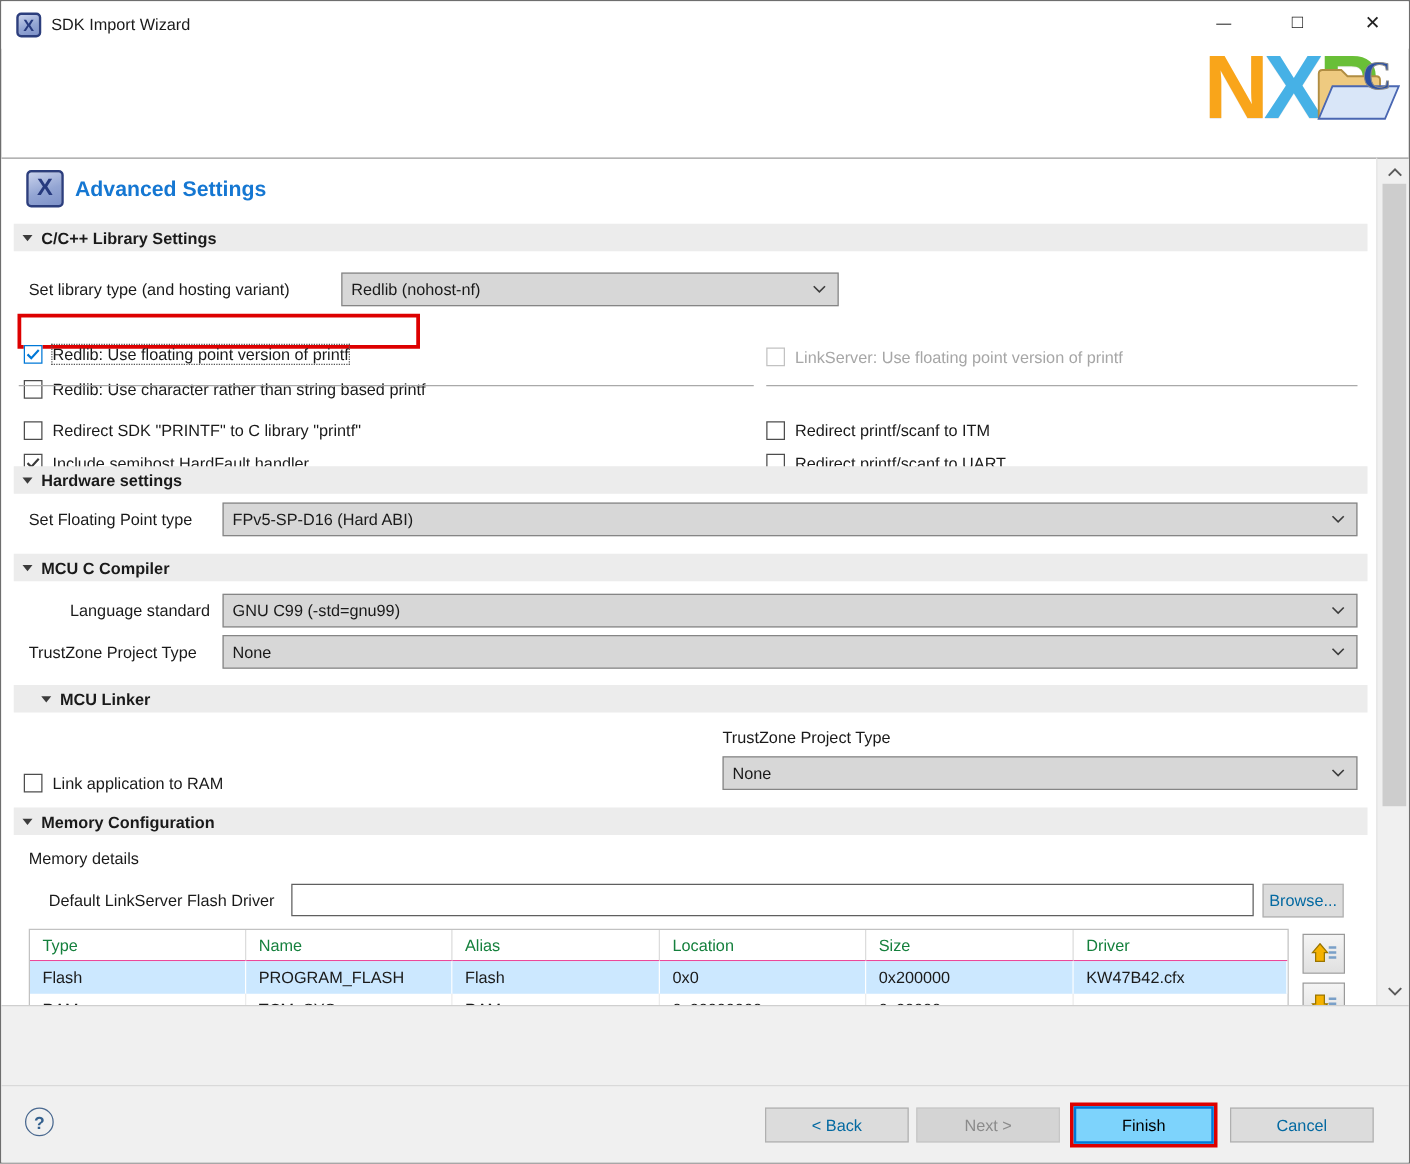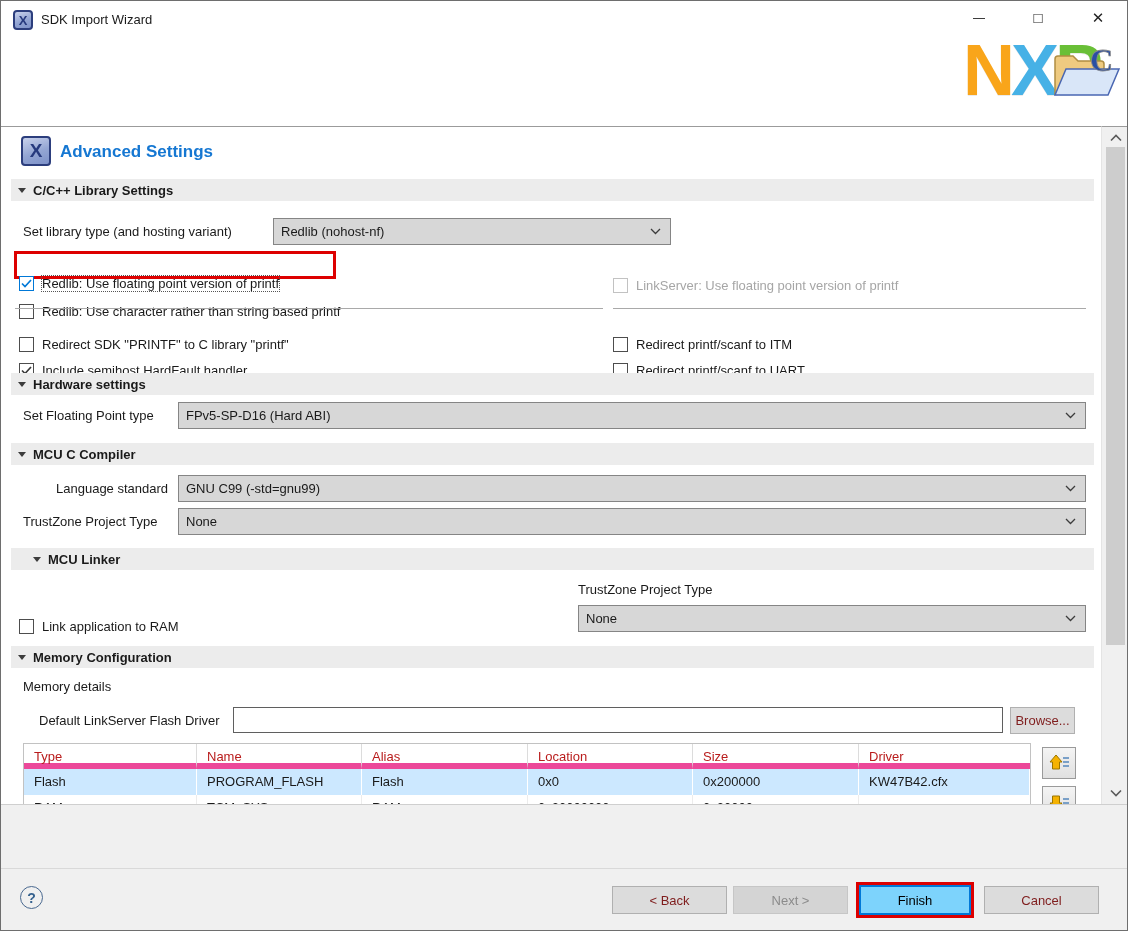--- a/index.html
+++ b/index.html
@@ -19,36 +19,36 @@
   #nxp-logo span { text-shadow:0 1px 0 rgba(0,0,0,0.08); }
 
   
   #content { position:absolute; top:125px; left:0; width:1100px; height:678px; background:#fff; overflow:hidden; border-top:1px solid #9b9b9b; }
   .sec-bar { position:absolute; left:10px; width:1083px; height:22px; background:#ececec; display:flex; align-items:center; gap:7px; padding-left:7px; font-weight:bold; }
   .tri { width:0; height:0; border-left:4px solid transparent; border-right:4px solid transparent; border-top:5px solid #3c3c3c; }
   .lbl { position:absolute; white-space:nowrap; }
   .select { position:absolute; height:27px; background:#d7d7d7; border:1px solid #858585; display:flex; align-items:center; justify-content:space-between; padding:0 9px 0 7px; }
   .select .val { white-space:nowrap; overflow:hidden; }
   .input { position:absolute; height:26px; background:#fff; border:1px solid #5f5f5f; padding:0 6px; font:inherit; }
-  .btn { background:#dcdcdc; border:1px solid #b0b0b0; font:inherit; color:#7f1d1d; display:flex; align-items:center; justify-content:center; }
+  .btn { background:#dcdcdc; border:1px solid #b0b0b0; font:inherit; color:#0369a1; display:flex; align-items:center; justify-content:center; }
   .btn.disabled { background:#d4d4d4; border-color:#c6c6c6; color:#8b8b8b; }
 
   .cb-row { position:absolute; display:flex; align-items:flex-end; gap:8px; height:36px; white-space:nowrap; }
   .cb { width:15px; height:15px; border:1px solid #4d4d4d; background:#fff; display:flex; align-items:center; justify-content:center; flex:0 0 auto; }
   .cb.blue { border-color:#0078d7; }
   .cb.dis { border-color:#c2c2c2; }
   .dis-label { color:#a6a6a6; }
   .focus-dotted { outline:1px dotted #555; }
   .red-hl { border:3px solid #dd0000; position:absolute; }
   .sep { position:absolute; height:1px; background:#a9a9a9; }
 
   
   #mem-table { position:absolute; left:22px; top:616px; width:1008px; height:100px; border:1px solid #c2c2c2; background:#fff; overflow:hidden; }
   .tgrid { display:grid; grid-template-columns:173px 165px 166px 165px 166px 171px; }
-  .th { height:25px; line-height:25px; padding-left:10px; border-right:1px solid #dcdcdc; border-bottom:6px solid #ec4899; color:#b91c1c; }
+  .th { height:25px; line-height:25px; padding-left:10px; border-right:1px solid #dcdcdc; border-bottom:1px solid #ec4899; color:#15803d; }
   .th:last-child { border-right:none; }
   .td { height:26px; line-height:26px; padding-left:10px; border-right:1px solid #ececec; white-space:nowrap; overflow:hidden; }
   .td:last-child { border-right:none; }
   .trow.selected .td { background:#cce8ff; border-right:1px solid #fff; }
   .mini-btn { position:absolute; left:1041px; width:34px; height:32px; background:linear-gradient(#f4f4f4,#e0e0e0); border:1px solid #9a9a9a; display:flex; align-items:center; justify-content:center; }
 
   
   #scrollbar { position:absolute; top:125px; left:1100px; width:28px; height:678px; background:#f0f0f0; border-top:1px solid #9b9b9b; border-left:1px solid #e4e4e4; }
   #sb-thumb { position:absolute; left:4px; top:20px; width:19px; height:498px; background:#cdcdcd; }
   .sb-arrow { position:absolute; left:0; width:28px; height:17px; display:flex; align-items:center; justify-content:center; }

